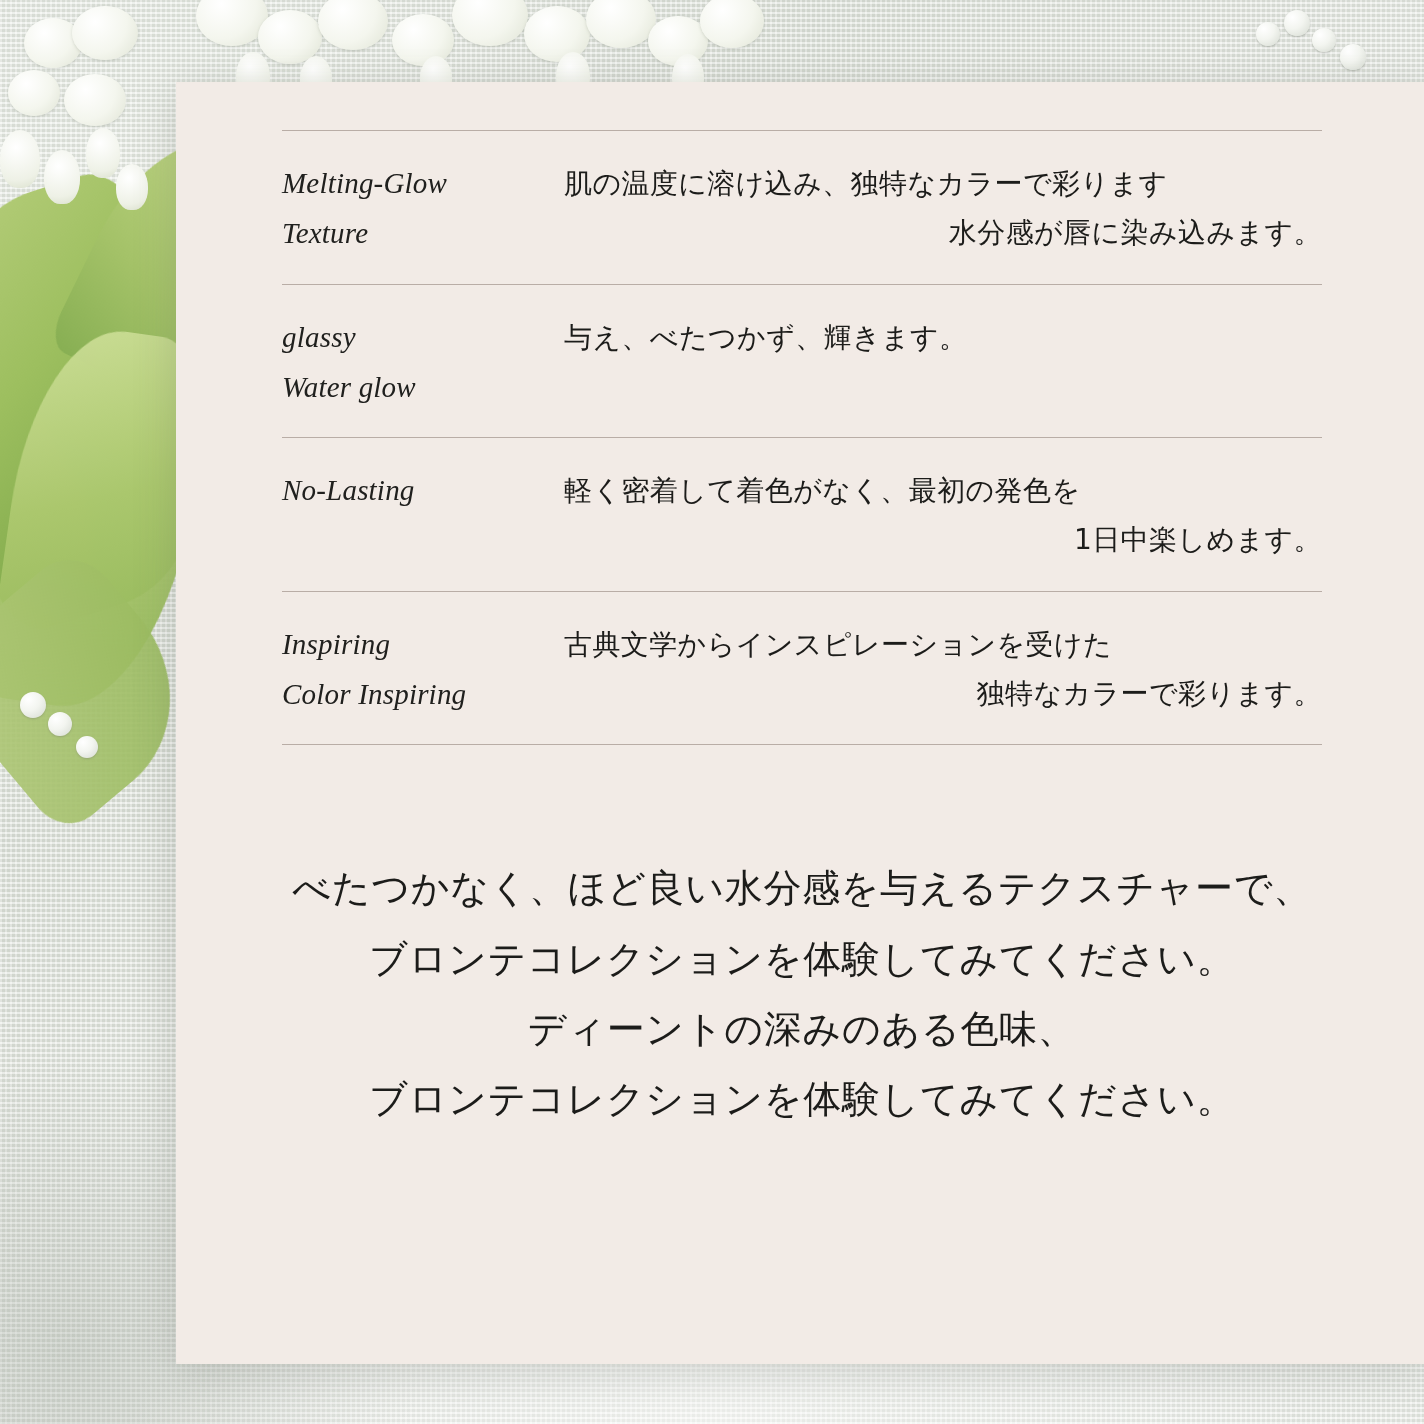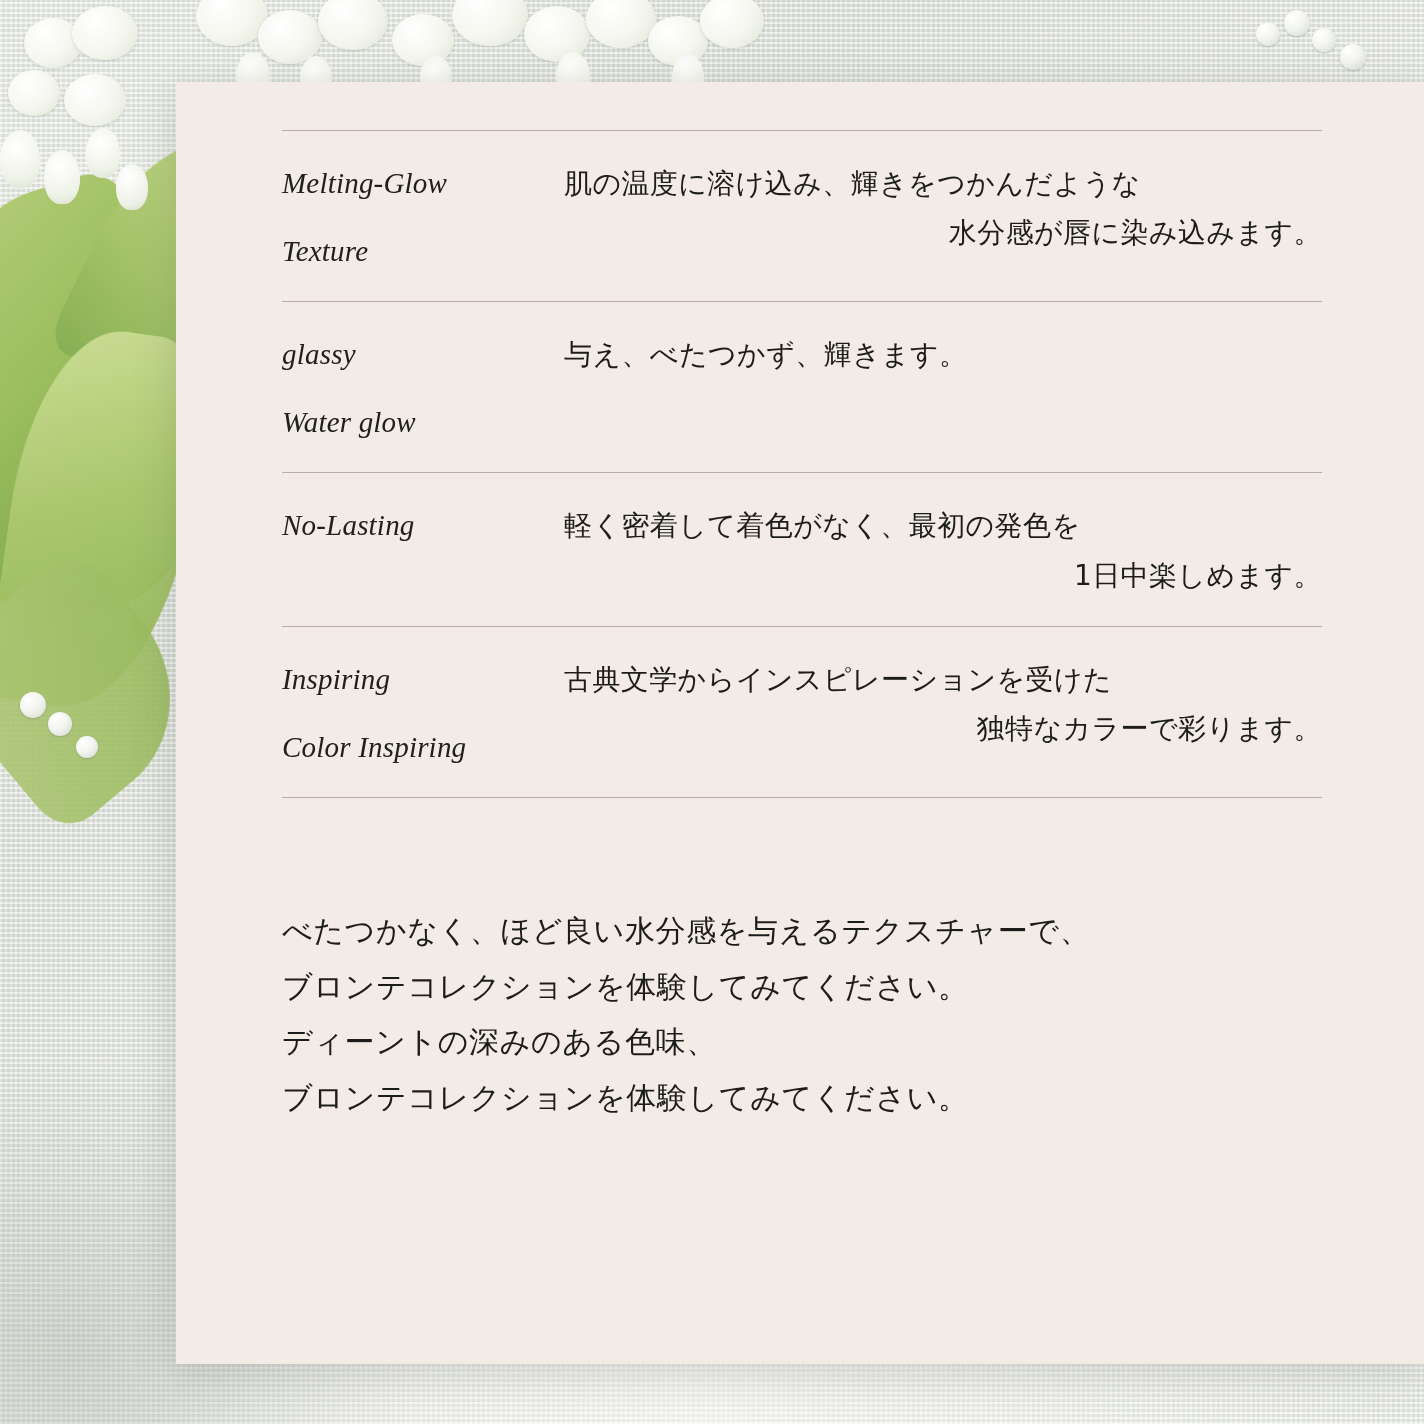--- a/index.html
+++ b/index.html
@@ -167,27 +167,27 @@
   }
   .feat-desc {
     flex: 1;
     font-family: "DejaVu Sans", sans-serif;
     font-size: 28px;
     line-height: 1.62;
     color: #1c1c1a;
     letter-spacing: 0.4px;
   }
   .feat-desc div + div { margin-top: 4px; text-align: right; }
-  .feat-term div + div { margin-top: 24px; }
+  .feat-term div + div { margin-top: 6px; }
 
   #closing {
     margin-top: 108px;
-    text-align: left;
-    font-family: Liberation Mono, monospace;
-    font-size: 30px;
+    text-align: center;
+    font-family: Liberation Sans, sans-serif;
+    font-size: 38px;
     line-height: 1.85;
     color: #1c1c1a;
     letter-spacing: 0.6px;
   }
 </style>
 </head>
 <body>
 
 <div id="stage">
   <div id="fabric"></div>
@@ -247,21 +247,21 @@
     <div id="card-inner">
 
       <div class="rule"></div>
 
       <div class="feature-row">
         <div class="feat-term">
           <div>Melting-Glow</div>
           <div>Texture</div>
         </div>
         <div class="feat-desc">
-          <div>肌の温度に溶け込み、輝きをつかんだような</div>
+          <div>肌の温度に溶け込み、独特なカラーで彩ります</div>
           <div>水分感が唇に染み込みます。</div>
         </div>
       </div>
 
       <div class="rule"></div>
 
       <div class="feature-row">
         <div class="feat-term">
           <div>glassy</div>
           <div>Water glow</div>

